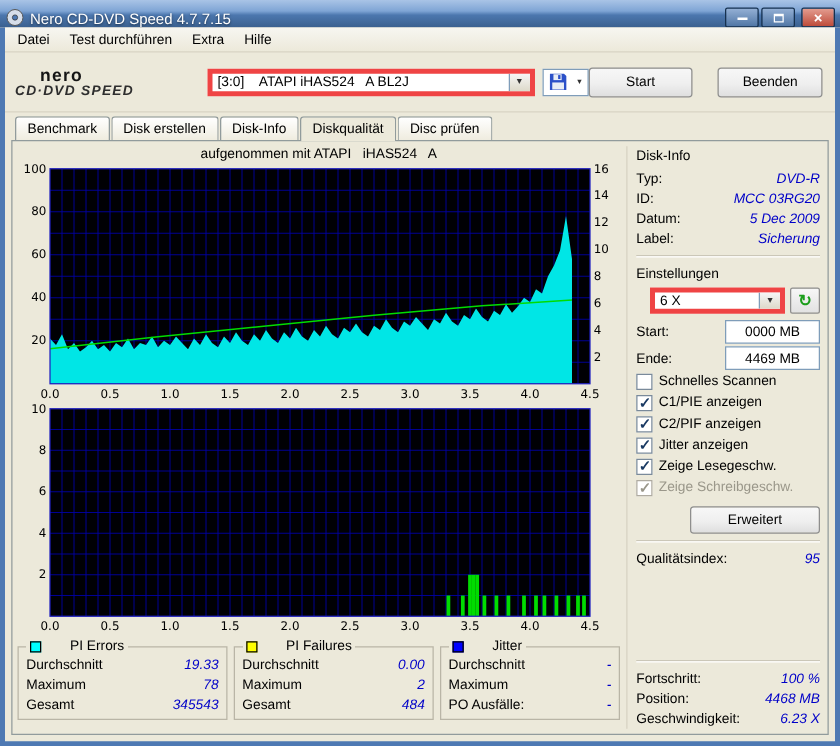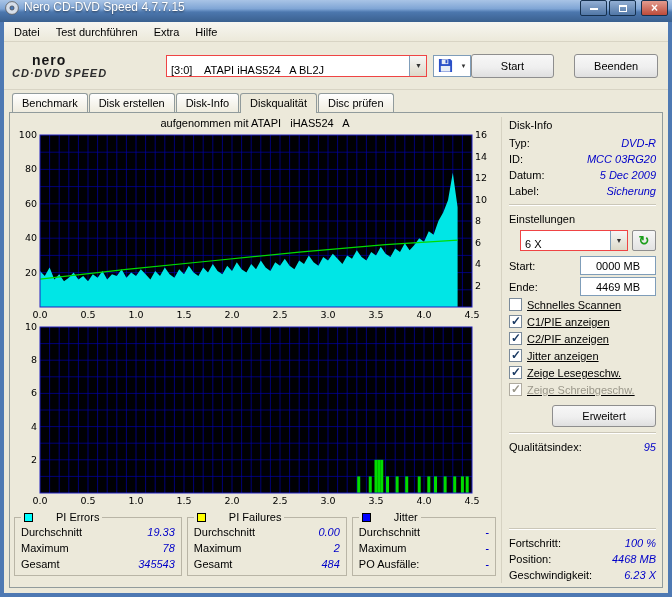--- a/index.html
+++ b/index.html
@@ -1,38 +1,38 @@
 <!DOCTYPE html>
 <html><head>
 <meta charset="utf-8">
 <style>
   html,body{margin:0;padding:0;background:#888;}
   *{box-sizing:border-box;}
   .window{width:672px;height:597px;display:flex;flex-direction:column;font-family:"Liberation Sans",sans-serif;font-size:11px;color:#000;overflow:hidden;}
   
-  .titlebar{height:22px;background:linear-gradient(180deg,#A9C4E6 0%,#7FA5D5 40%,#4C77AE 55%,#3A608F 100%);display:flex;align-items:flex-start;padding:0 4px;flex:none;}
+  .titlebar{height:22px;background:linear-gradient(180deg,#A9C4E6 0%,#7FA5D5 40%,#4C77AE 55%,#3A608F 100%);display:flex;align-items:flex-end;padding:0 4px;flex:none;}
   .app-icon{width:16px;height:16px;display:flex;align-items:center;justify-content:center;margin-right:4px;}
   .title-text{color:#fff;text-shadow:0 1px 2px rgba(0,0,0,.55);font-size:12px;flex:1;white-space:pre;}
   .cap-btns{display:flex;gap:2px;}
   .cap-btn{width:27px;height:16px;border:1px solid #16314F;border-radius:2px;background:linear-gradient(#93AFD4,#5177A6);display:flex;align-items:center;justify-content:center;color:#fff;cursor:default;}
   .cap-btn.close{background:linear-gradient(#E39C8F,#BE4B3A);margin-left:3px;}
   .glyph-min{width:8px;height:4px;border-bottom:2px solid #fff;}
   .glyph-max{width:8px;height:7px;border:1px solid #fff;border-top:2px solid #fff;}
   .glyph-close{font-size:12px;font-weight:bold;line-height:10px;}
   
   .frame{flex:1;border:4px solid #4E79B3;border-top:none;background:#ECE9DA;display:flex;flex-direction:column;min-height:0;}
   
   .menubar{height:20px;background:linear-gradient(#F7F6F1,#ECE9DA);border-bottom:1px solid #D8D4C4;display:flex;align-items:center;padding:0 2px;flex:none;}
   .menu-item{padding:2px 8px;}
   
   .toolbar{height:48px;display:flex;align-items:center;padding:4px 8px;border-bottom:1px solid #D8D4C4;flex:none;}
   .logo{width:148px;line-height:1;flex:none;}
   .logo-1{font-size:14px;font-weight:bold;letter-spacing:1px;color:#151515;margin-left:20px;}
   .logo-2{font-size:11px;font-weight:bold;font-style:italic;color:#2E2E2E;letter-spacing:1px;margin-top:1px;}
-  .combo{height:22px;background:#fff;border:1px solid #ef4444;display:flex;align-items:flex-end;overflow:hidden;}
+  .combo{height:22px;background:#fff;border:4px solid #ef4444;display:flex;align-items:center;overflow:hidden;}
   .combo-text{padding:0 4px;white-space:pre;flex:1;}
   .combo-arrow{width:17px;align-self:stretch;border-left:1px solid #7F9DB9;background:linear-gradient(#F6F6F6,#DDD9C9);display:flex;align-items:center;justify-content:center;font-size:7px;color:#333;flex:none;}
   .drive-combo{width:282px;margin-left:6px;}
   .save-split{width:40px;height:22px;margin-left:6px;border:1px solid #7F9DB9;background:#fff;display:flex;align-items:center;}
   .save-main{flex:1;display:flex;align-items:center;justify-content:center;}
   .save-arrow{width:12px;font-size:6px;color:#333;text-align:center;}
   .btn{font-family:"Liberation Sans",sans-serif;font-size:11px;border:1px solid #8E8E8E;border-radius:3px;background:linear-gradient(#F7F7F7,#EFEFEF 55%,#DFDFDF);height:24px;padding:0 14px;color:#000;}
   .start-btn{margin-left:auto;width:88px;}
   .quit-btn{margin-left:20px;margin-right:2px;width:88px;}
   
@@ -50,21 +50,21 @@
   .sb-title{margin:2px 0 4px 0;}
   .sb-sep{height:2px;border-top:1px solid #CBC7B8;border-bottom:1px solid #FFFFFF;margin:5px 0;}
   .kv{display:flex;justify-content:space-between;align-items:center;padding:1px 0;line-height:14px;}
   .kv .k{color:#000;white-space:nowrap;}
   .kv .v{color:#0000C8;text-align:right;white-space:nowrap;font-style:italic;}
   .speed-row{display:flex;gap:4px;margin:1px 0 4px 0;align-items:center;padding-left:11px;}
   .speed-combo{width:108px;height:21px;}
   .icon-btn{width:24px;height:21px;border:1px solid #8E8E8E;border-radius:2px;background:linear-gradient(#F7F7F7,#E2E2E2);display:flex;align-items:center;justify-content:center;padding:0;}
   .refresh-glyph{color:#1B9E1B;font-weight:bold;font-size:13px;line-height:1;}
   .field{width:76px;height:19px;background:#fff;border:1px solid #7F9DB9;display:flex;align-items:center;justify-content:center;}
-  .cb-row{display:flex;align-items:flex-start;gap:5px;padding:1px 0;line-height:15px;text-decoration:underline;}
+  .cb-row{display:flex;align-items:center;gap:5px;padding:1px 0;line-height:15px;}
   .cb-box{width:13px;height:13px;background:#fff;border:1px solid #7A8A9A;position:relative;flex:none;}
   .cb-box.on::after{content:"\2713";position:absolute;top:-2px;left:1px;font-size:12px;font-weight:bold;color:#1A3A63;}
   .cb-row.disabled .cb-label{color:#9A978A;}
   .cb-row.disabled .cb-box{border-color:#AFABA0;}
   .cb-row.disabled .cb-box.on::after{color:#9A978A;}
   .advanced-btn{align-self:flex-end;width:104px;height:22px;margin-top:6px;}
   .push{margin-top:auto;}
   
   .stats-row{display:flex;gap:5px;margin-top:4px;flex:none;}
   fieldset.stat{border:1px solid #B9B5A6;margin:0;padding:1px 6px 3px 6px;background:#ECE9DA;}

